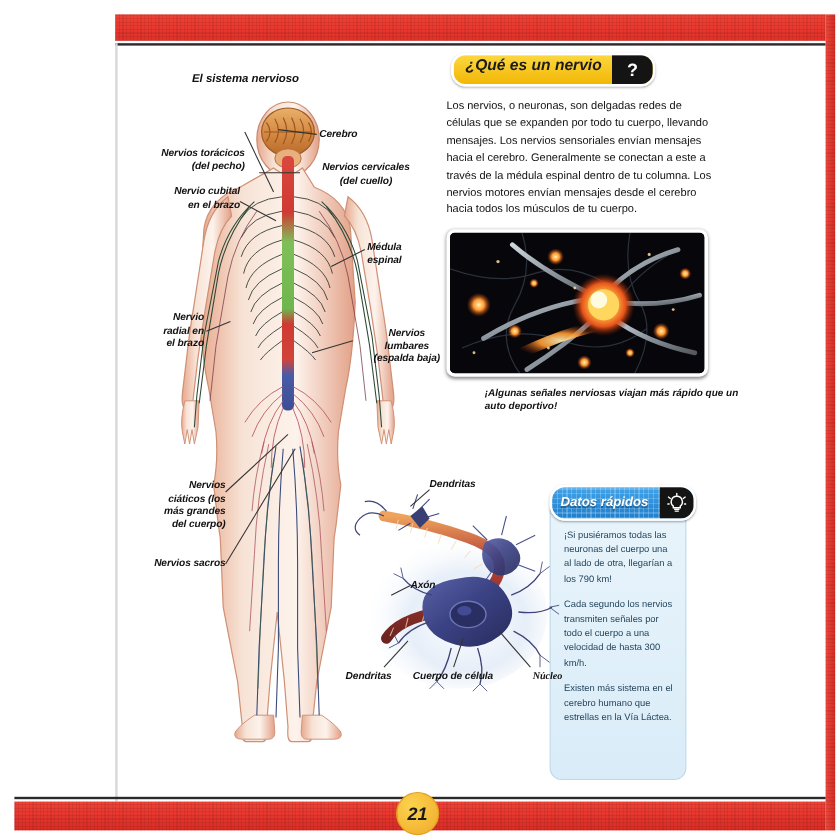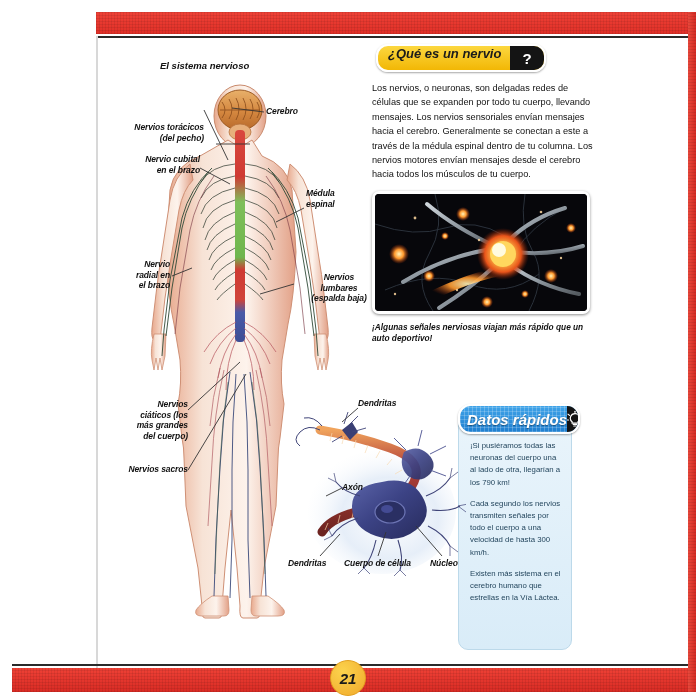--- a/index.html
+++ b/index.html
@@ -93,40 +93,40 @@
     color:#111;font-weight:500;
   }
 
   .photo{
     margin-top:9px;width:212px;height:117px;border-radius:7px;
     border:3px solid #fff;box-shadow:0 1px 3px rgba(0,0,0,.45);
     overflow:hidden;position:relative;background:#060608;
   }
   .photo-cap{
     margin-top:8px;width:216px;font-size:8.3px;line-height:11.5px;
-    font-weight:bold;font-style:italic;color:#111;
+    font-weight:bold;font-style:italic;color:#111;margin-left:32px;
   }
 
   
   .facts{
     position:absolute;left:458px;top:416px;width:112px;height:232px;
     background:linear-gradient(180deg,#e9f4fb,#d9ecf8);
     border:1px solid #bcd9ea;border-radius:10px;
   }
   .facts-head{
     position:absolute;left:458px;top:404px;width:118px;height:26px;
     border-radius:13px;overflow:hidden;display:flex;align-items:center;
     border:2px solid #fff;box-shadow:0 1px 2px rgba(0,0,0,.35);
     background:
       repeating-linear-gradient(90deg, rgba(255,255,255,.22) 0 1px, rgba(0,0,0,0) 1px 4px),
       repeating-linear-gradient(0deg, rgba(255,255,255,.18) 0 1px, rgba(0,0,0,0) 1px 4px),
       linear-gradient(180deg,#3fa3e8,#1f7fd0);
   }
   .facts-head .ft{
-    flex:1;padding-left:7px;font-size:15px;font-weight:bold;font-style:italic;
+    flex:1;padding-left:7px;font-size:11px;font-weight:bold;font-style:italic;
     color:#fff;white-space:nowrap;text-shadow:0 1px 1px rgba(0,0,0,.4);
   }
   .facts-head .bulb{
     width:28px;height:100%;background:#141414;
     display:flex;align-items:center;justify-content:center;
   }
   .facts-body{
     position:absolute;left:470px;top:440px;width:92px;
     font-size:7.8px;line-height:12.2px;color:#1c3f57;font-weight:500;
   }
@@ -298,21 +298,25 @@
 más grandes
 del cuerpo)</span>
     </div>
     <div class="lbl r" style="left:4px;top:420px;width:84px;text-align:right;">
       <span>Nervios sacros</span>
     </div>
 
     <div class="lbl" style="left:166px;top:62px;">
       <span>Cerebro</span>
     </div>
-    <div class="lbl" style="left:206px;top:144px;">
+    <div class="lbl c" style="left:152px;top:90px;width:106px;">
+      <span style="white-space:pre-line">Nervios cervicales
+(del cuello)</span>
+    </div>
+    <div class="lbl" style="left:206px;top:156px;">
       <span style="white-space:pre-line">Médula
 espinal</span>
     </div>
     <div class="lbl c" style="left:196px;top:228px;width:86px;">
       <span style="white-space:pre-line">Nervios
 lumbares
 (espalda baja)</span>
     </div>
 
     <svg style="position:absolute;left:0;top:0;" width="300" height="470">
@@ -523,21 +527,21 @@
     </div>
     <div class="lbl" style="left:56px;top:82px;">
       <span>Axón</span>
     </div>
     <div class="lbl" style="left:2px;top:158px;">
       <span>Dendritas</span>
     </div>
     <div class="lbl" style="left:58px;top:158px;">
       <span>Cuerpo de célula</span>
     </div>
-    <div class="lbl" style="left:144px;top:158px;">
+    <div class="lbl" style="left:158px;top:158px;font-family:Liberation Serif, serif;">
       <span>Núcleo</span>
     </div>
 
     <svg style="position:absolute;left:0;top:0;" width="180" height="190">
       <g stroke="#333" stroke-width=".9" fill="none">
         <line x1="72" y1="8" x2="56" y2="22"></line>
         <line x1="56" y1="88" x2="40" y2="96"></line>
         <line x1="34" y1="156" x2="54" y2="134"></line>
         <line x1="92" y1="156" x2="100" y2="132"></line>
         <line x1="156" y1="156" x2="130" y2="126"></line>

